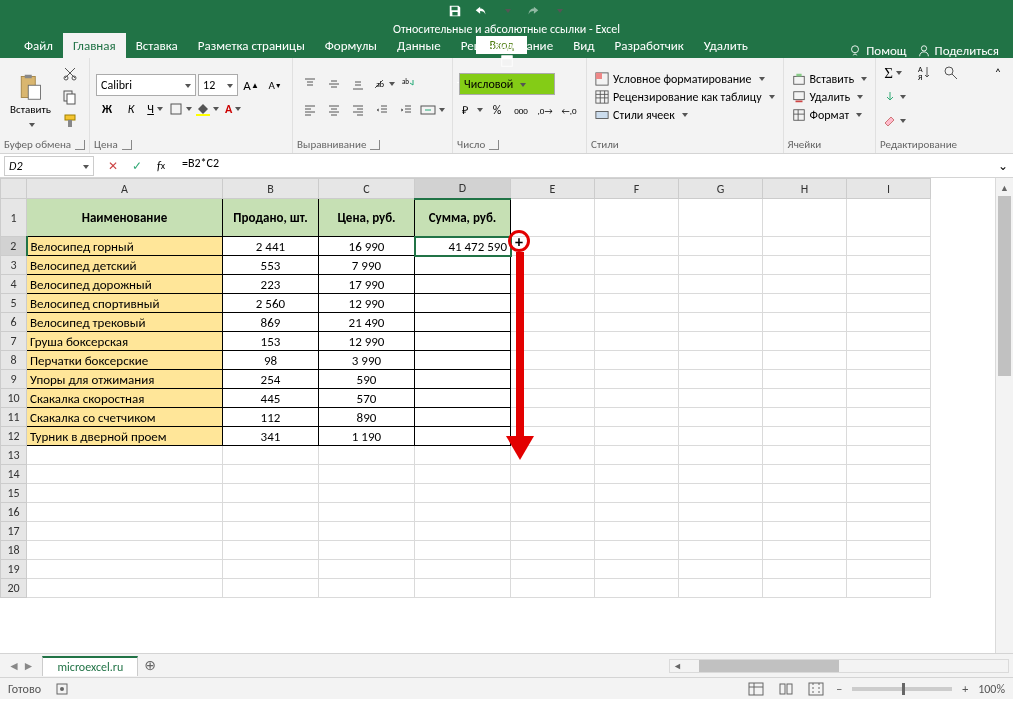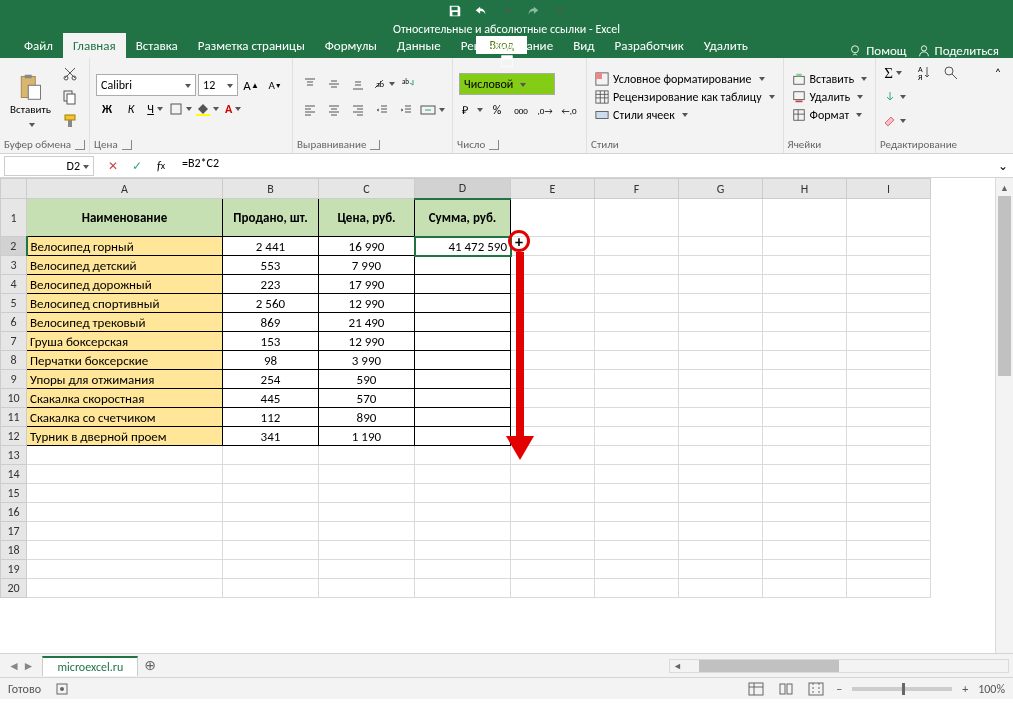--- a/index.html
+++ b/index.html
@@ -34,21 +34,21 @@
 .col-stack { display:flex; flex-direction:column; gap:2px; }
 .row-strip { display:flex; gap:2px; align-items:center; }
 .font-sel { width: 100px; height: 22px; font-size: 12px; border: 1px solid #ababab; background:#fff; padding:0 4px; display:flex; align-items:center; justify-content:space-between; }
 .size-sel { width: 40px; height: 22px; font-size: 12px; border: 1px solid #ababab; background:#fff; padding:0 4px; display:flex; align-items:center; justify-content:space-between; }
 .combo { height:22px; font-size:12px; border:1px solid #ababab; background:#84cc16; padding:0 4px; display:flex; align-items:center; gap:4px; }
 .style-row-item { display:flex; align-items:center; gap:4px; font-size:12px; padding:1px 2px; white-space:nowrap; }
 .style-row-item svg { width:14px; height:14px; flex-shrink:0; }
 
 
 .fbar { height: 24px; border-bottom: 1px solid #d4d4d4; display: flex; align-items: center; font-size: 12px; background:#fff; }
-.name-box { width: 90px; height: 20px; border: 1px solid #ccc; margin: 0 4px; padding: 8px 4px; display:flex; align-items:center; justify-content:flex-end; }
+.name-box { width: 90px; height: 20px; border: 1px solid #ccc; margin: 0 4px; padding: 8px 4px; display:flex; align-items:center; justify-content:space-between;font-style:italic; }
 .fbar-btns { display:flex; gap:2px; padding:0 4px; }
 .fbar-btn { width: 22px; height: 20px; display:flex; align-items:center; justify-content:center; }
 .formula-input { flex:1; padding:0 6px; height:20px; }
 .fbar-expand { width:20px; display:flex; align-items:center; justify-content:center; }
 
 
 .grid-wrap { position:relative; height: 475px; overflow:hidden; background:#fff; display:flex; }
 .grid-main { flex:1; overflow:hidden; }
 .vscroll-outer { width:18px; background:#f3f3f3; border-left:1px solid #dadada; position:relative; }
 .vscroll-thumb-wrap { position:absolute; top:18px; bottom:0; left:0; right:0; }

